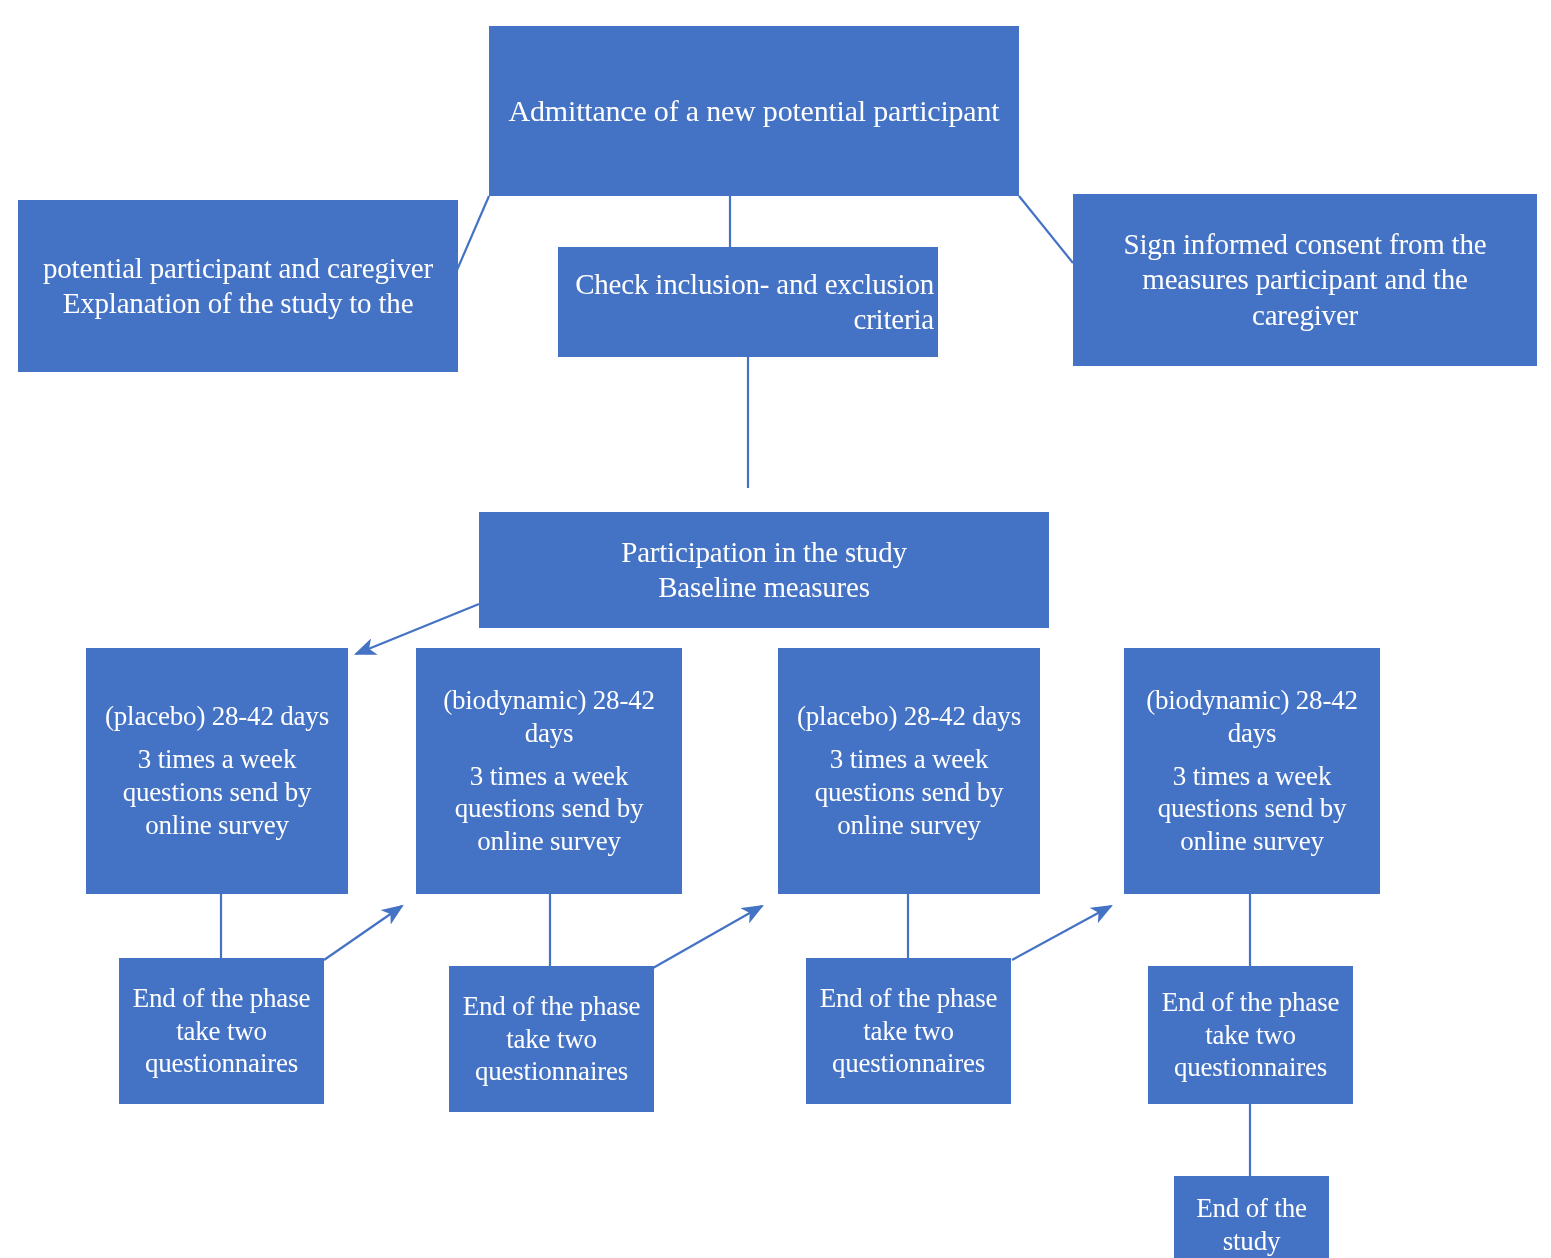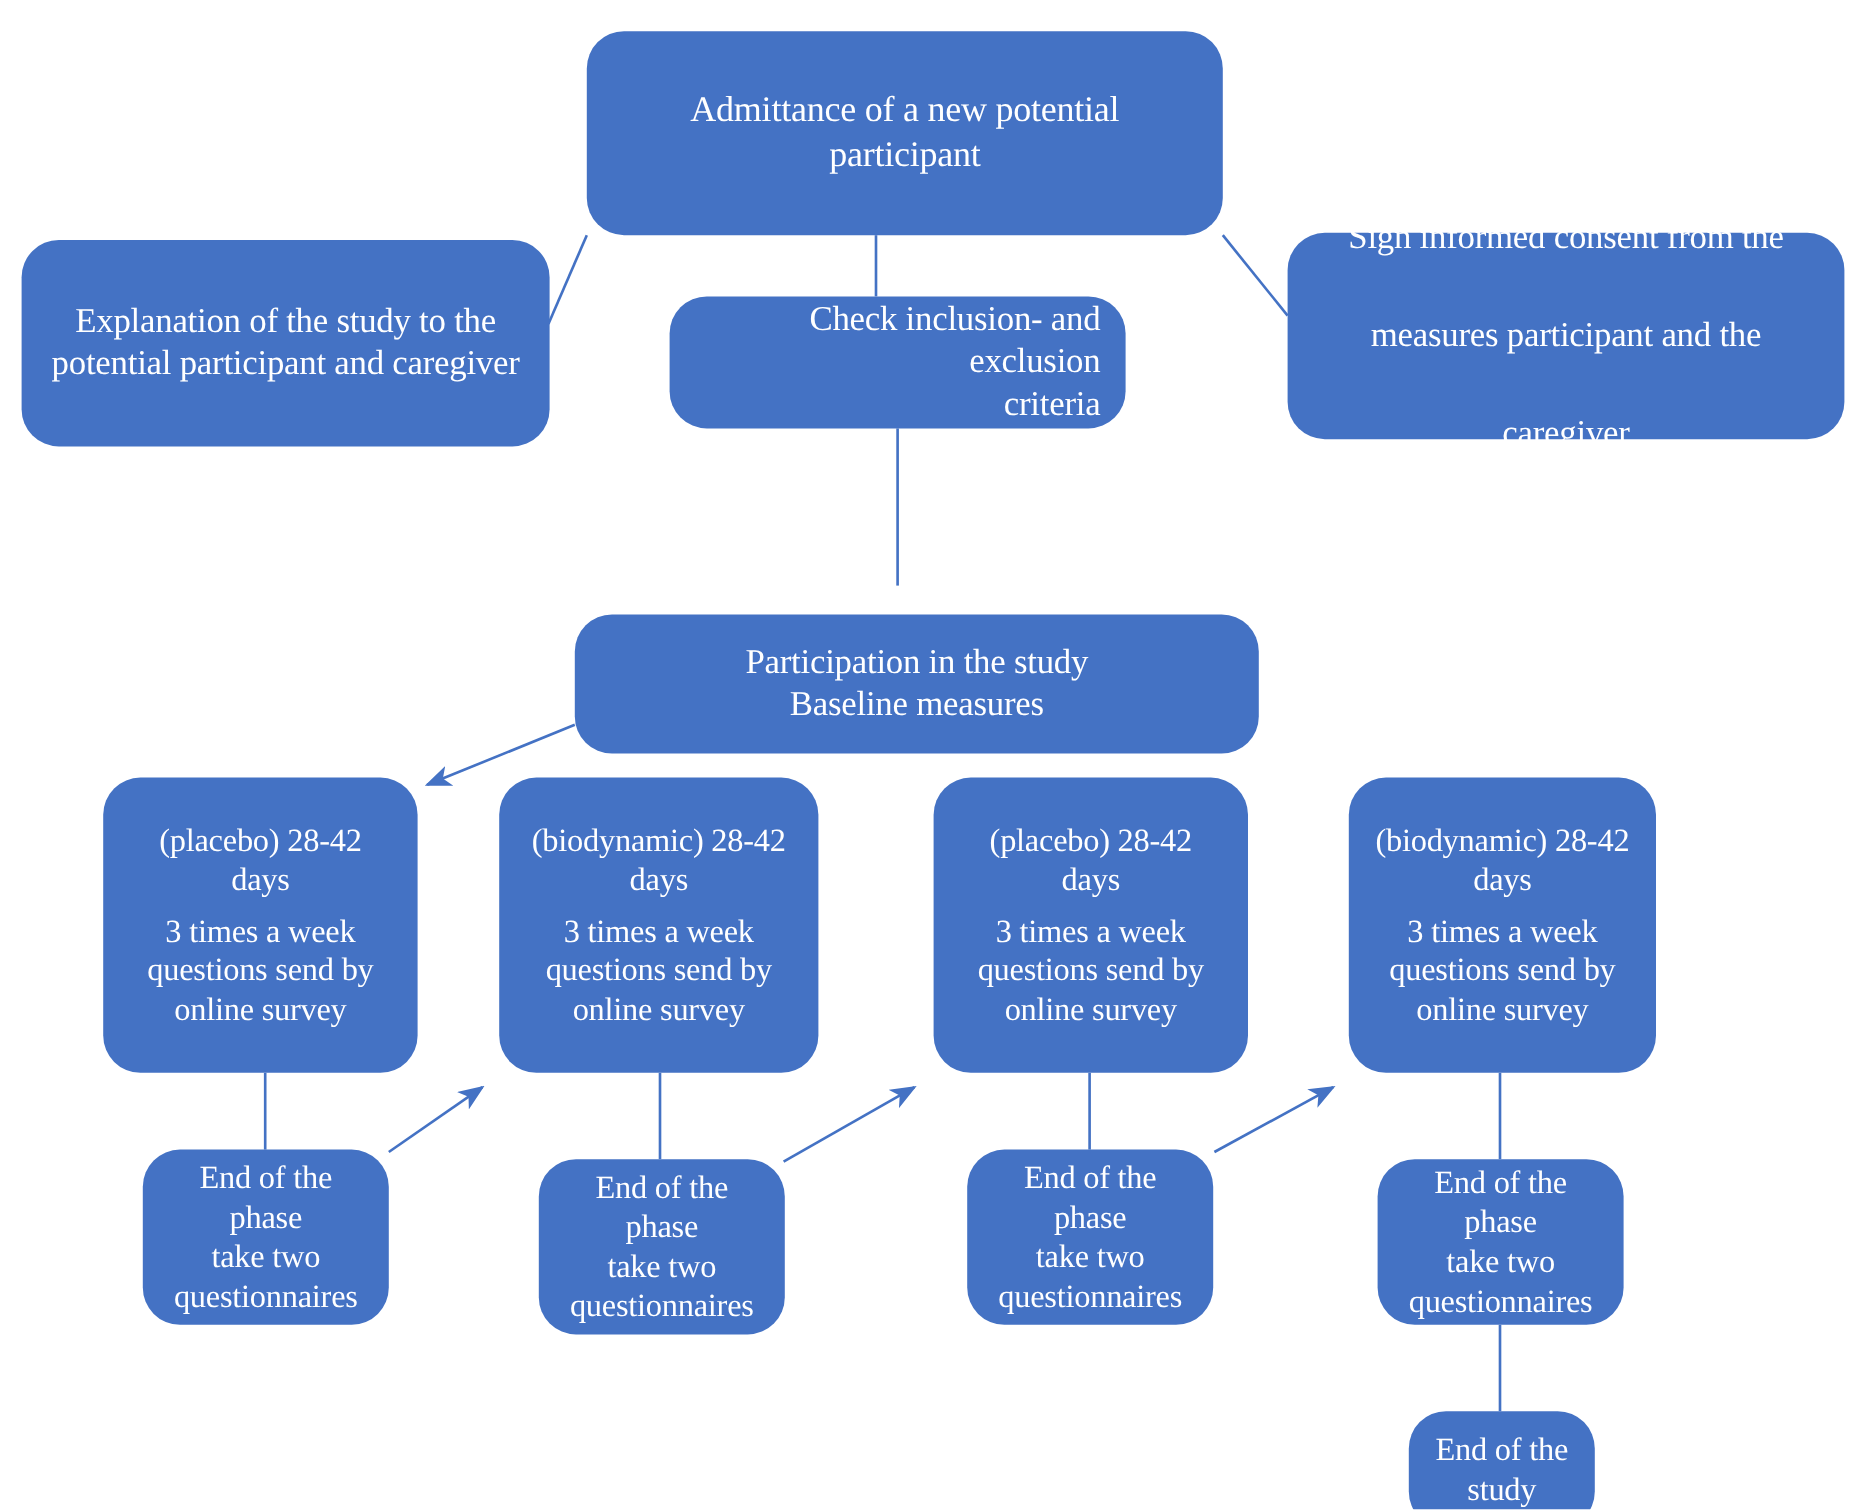--- a/index.html
+++ b/index.html
@@ -32,22 +32,21 @@
     color: #ffffff;
     display: flex;
     flex-direction: column;
     align-items: center;
     justify-content: center;
     text-align: center;
     box-sizing: border-box;
     line-height: 1.22;
     letter-spacing: -0.2px;
     z-index: 2;
-    padding: 2px 21px;
-    border-radius: 31px;
+    padding: 2px 4px;
   }
   .node .ln {
     display: block;
     width: 100%;
   }
   .big    { font-size: 30px; }
   .med    { font-size: 29px; }
   .phase  { font-size: 27px; }
   .endp   { font-size: 27px; }
   .gap-sm { height: 10px; }
@@ -89,30 +88,30 @@
     <line x1="1250" y1="894" x2="1250" y2="966" stroke="#4472C4" stroke-width="2.2"></line>
 
     <line x1="1250" y1="1104" x2="1250" y2="1176" stroke="#4472C4" stroke-width="2.2"></line>
   </svg>
 
   <div class="node big" style="left:489px; top:26px; width:530px; height:170px;">
     <span class="ln">Admittance of a new potential participant</span>
   </div>
 
   <div class="node med" style="left:18px; top:200px; width:440px; height:172px;">
+    <span class="ln">potential participant and caregiver</span>
     <span class="ln">Explanation of the study to the</span>
-    <span class="ln">potential participant and caregiver</span>
   </div>
 
   <div class="node med" style="left:558px; top:247px; width:380px; height:110px;text-align:right;">
     <span class="ln">Check inclusion- and exclusion</span>
     <span class="ln">criteria</span>
   </div>
 
-  <div class="node med" style="left:1073px; top:194px; width:464px; height:172px;gap:46px;">
+  <div class="node med" style="left:1073px; top:194px; width:464px; height:172px;">
     <span class="ln">Sign informed consent from the</span>
     <span class="ln">measures participant and the</span>
     <span class="ln">caregiver</span>
   </div>
 
   <div class="node med" style="left:479px; top:512px; width:570px; height:116px;">
     <span class="ln">Participation in the study</span>
     <span class="ln">Baseline measures</span>
   </div>
 

